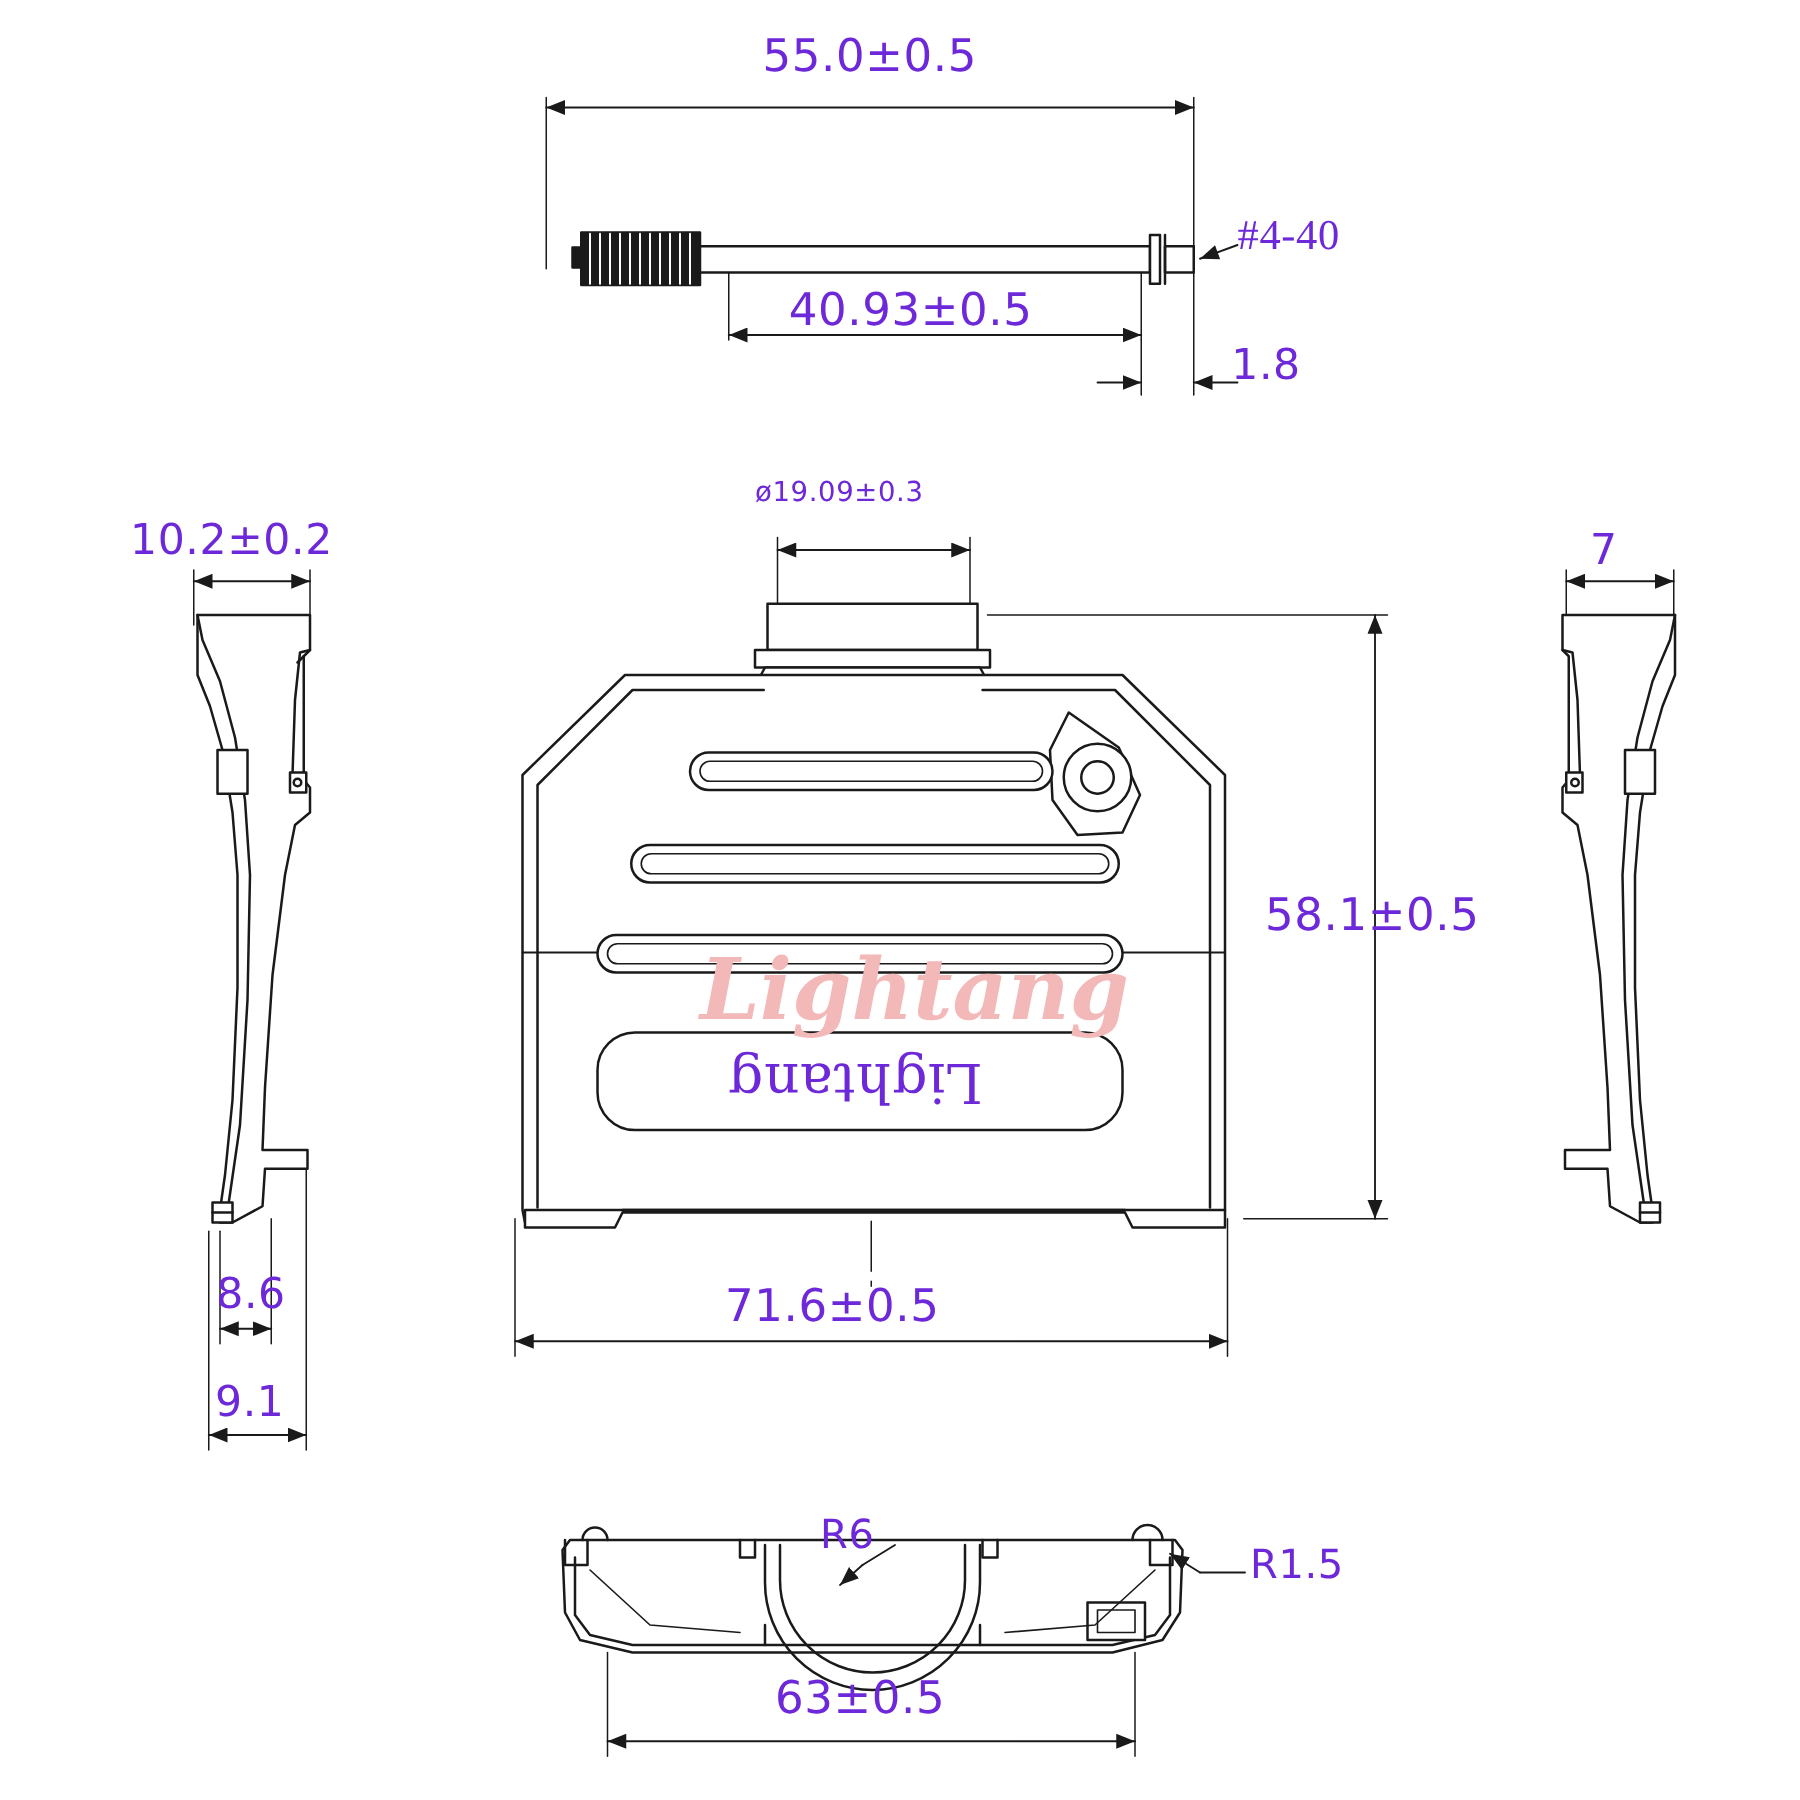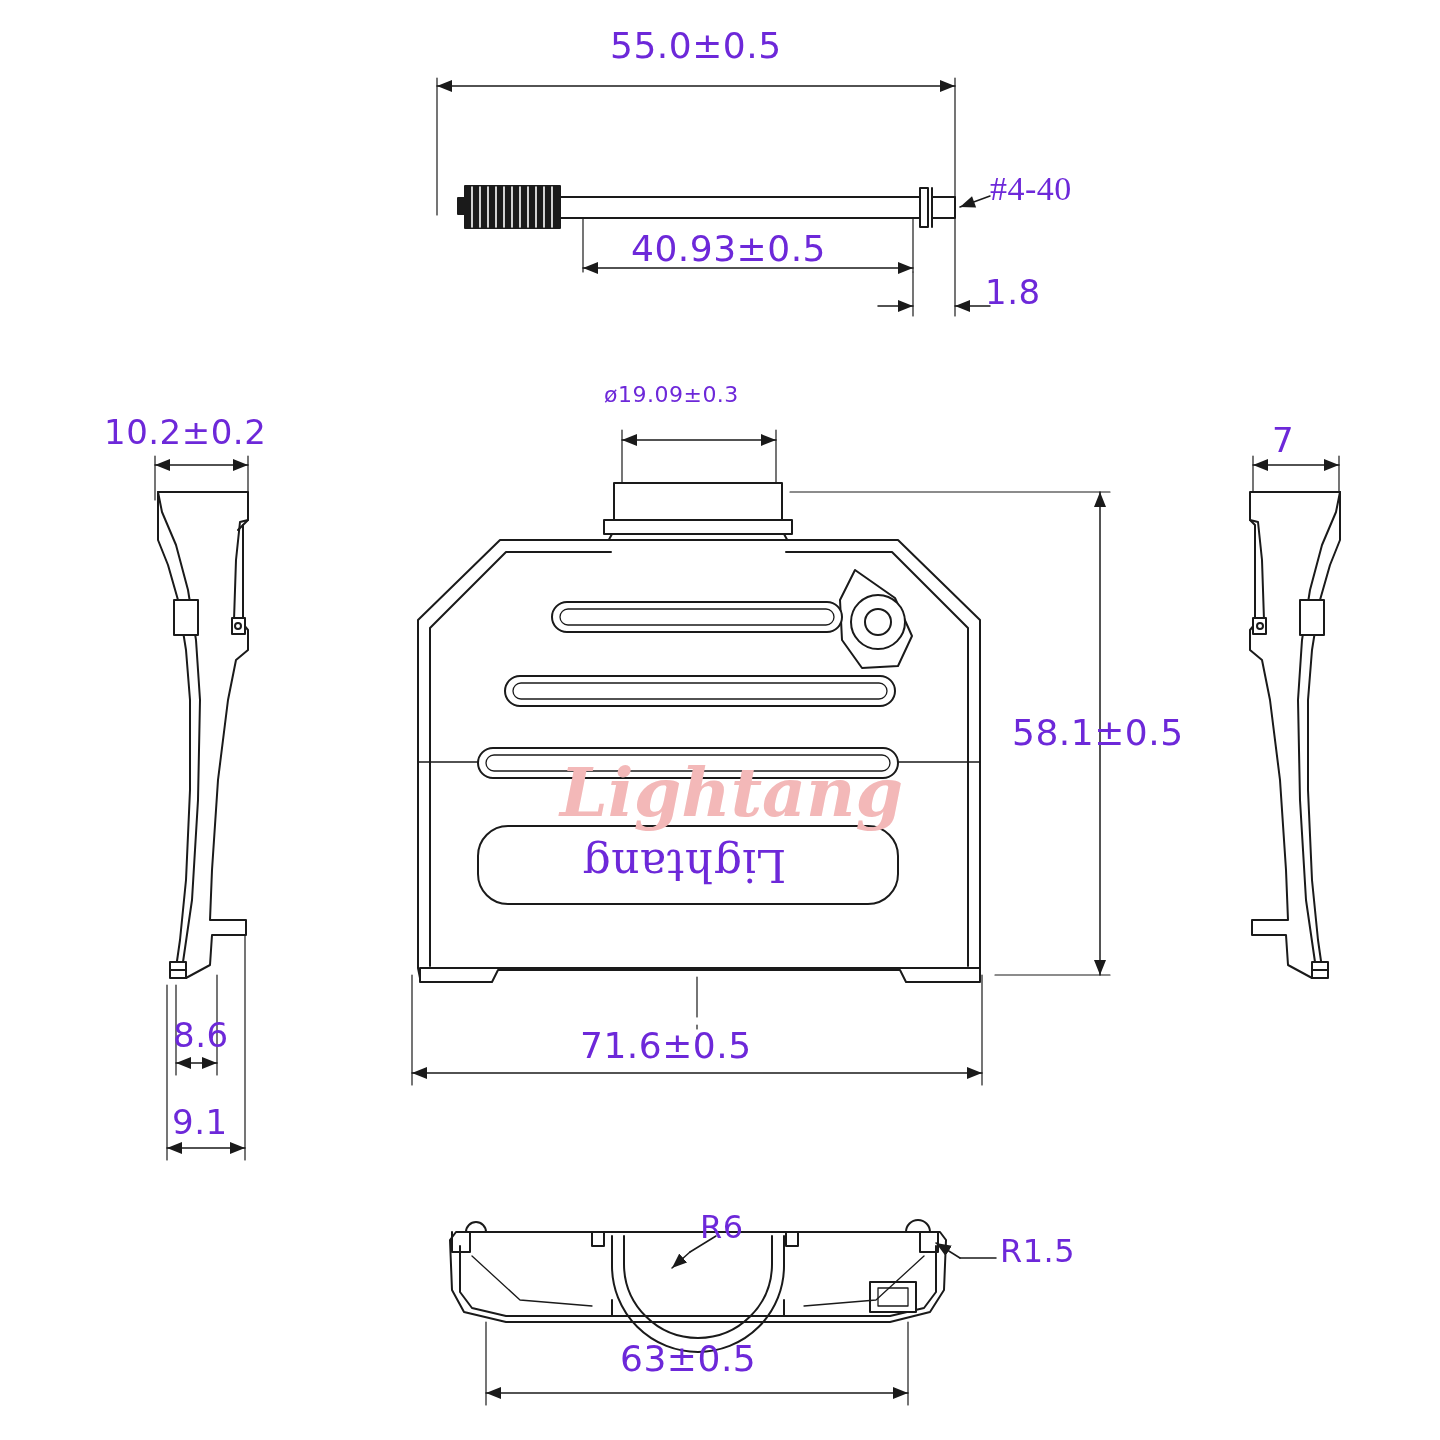--- a/index.html
+++ b/index.html
@@ -248,21 +248,21 @@
 <div class="dim-label" style="left:1272px; top:420px; font-size:34px;">7</div>
 
 <div class="dim-label" style="left:1012px; top:712px; font-size:36px;">58.1±0.5</div>
 
 <div class="dim-label" style="left:173px; top:1015px; font-size:34px;">8.6</div>
 
 <div class="dim-label" style="left:580px; top:1025px; font-size:36px;">71.6±0.5</div>
 
 <div class="dim-label" style="left:172px; top:1102px; font-size:34px;">9.1</div>
 
-<div class="dim-label" style="left:700px; top:1208px; font-size:32px;">R6</div>
+<div class="dim-label" style="left:656px; top:1208px; font-size:32px;">R6</div>
 
 <div class="dim-label" style="left:1000px; top:1232px; font-size:32px;">R1.5</div>
 
 <div class="dim-label" style="left:620px; top:1338px; font-size:36px;">63±0.5</div>
 
 <div class="dim-label flip" style="left:582px; top:840px; font-size:44px; font-family:'DejaVu Serif', serif;">Lightang</div>
 
 <div class="watermark" style="left:560px; top:752px; font-size:68px;">Lightang</div>
 
 </body></html>

